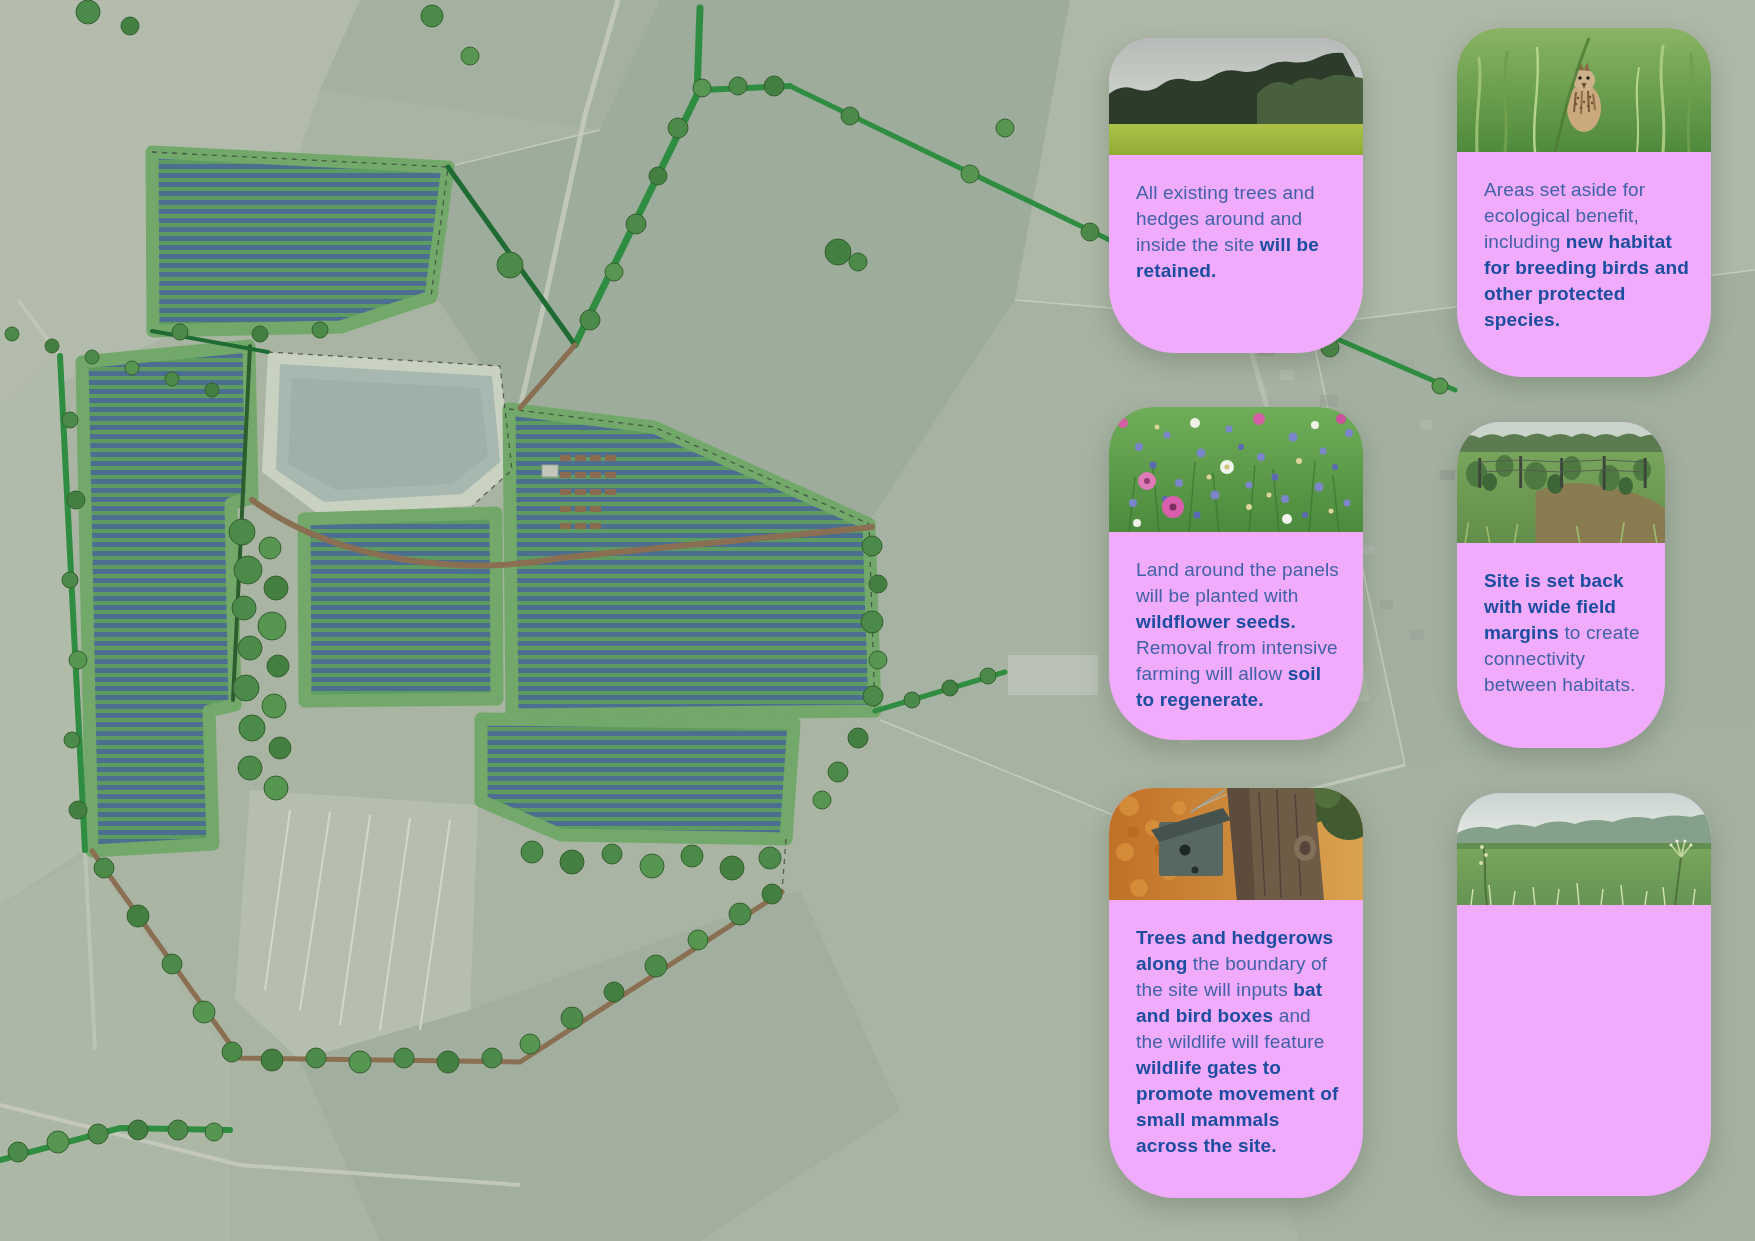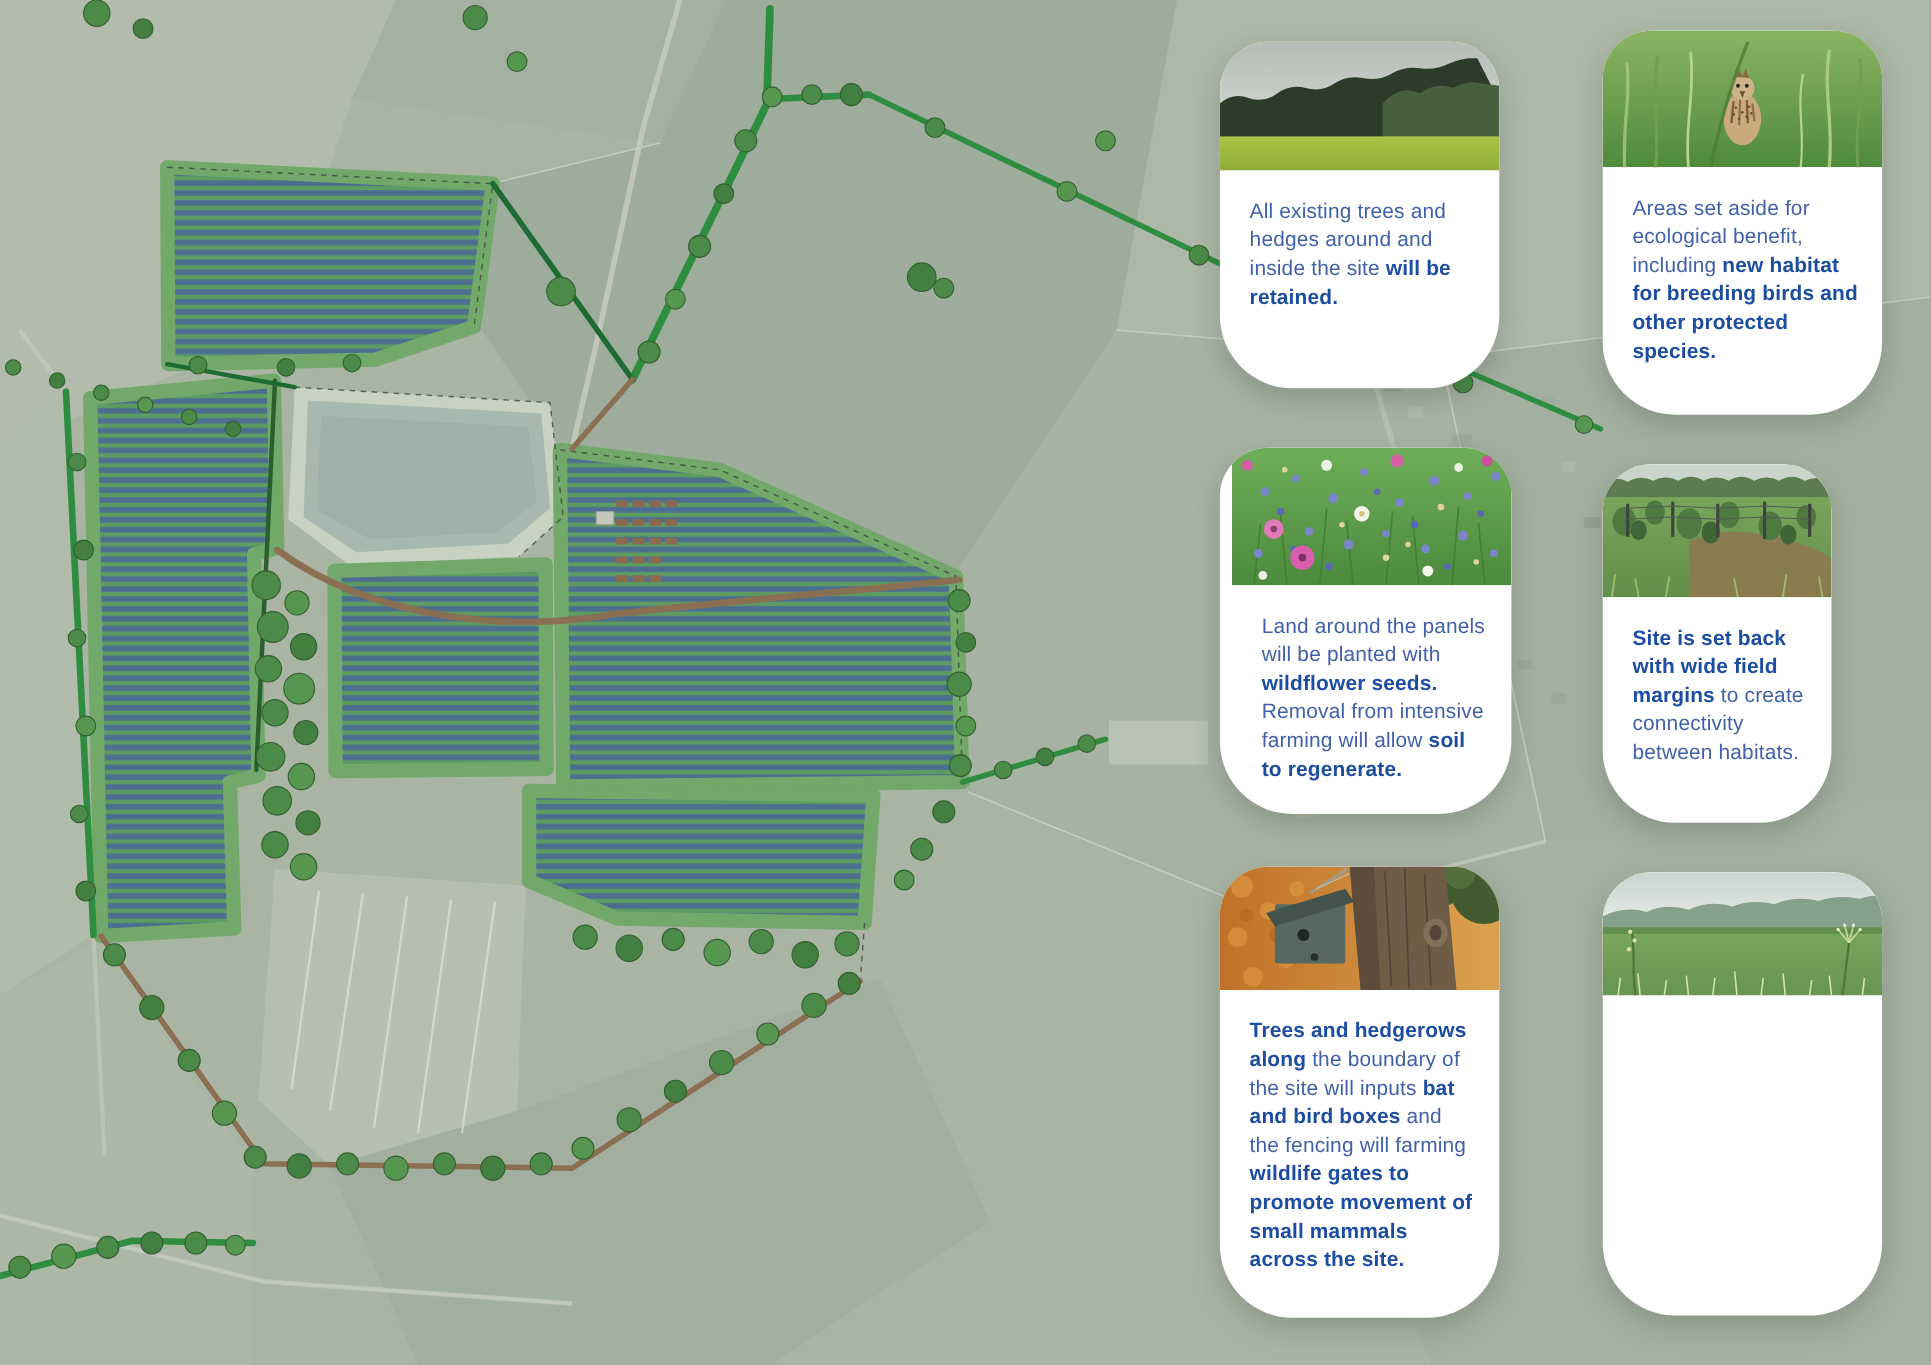--- a/index.html
+++ b/index.html
@@ -1,27 +1,27 @@
 <!DOCTYPE html>
 <html><head>
 <meta charset="utf-8">
 <style>
   html,body{margin:0;padding:0;background:#8fa08c;}
   .stage{position:relative;width:1755px;height:1241px;overflow:hidden;font-family:"Liberation Sans",sans-serif;}
   .map{position:absolute;left:0;top:0;width:1755px;height:1241px;display:block;}
-  .card{position:absolute;background:#ffffff;border-radius:44px 44px 66px 66px;overflow:hidden;
+  .card{position:absolute;background:#f0abfc;border-radius:44px 44px 66px 66px;overflow:hidden;
         box-shadow:0 10px 24px rgba(30,45,30,.20);display:flex;flex-direction:column;}
   .photo{width:100%;flex:0 0 auto;}
   .photo svg{display:block;width:100%;height:100%;}
   .card p{margin:25px 22px 0 27px;font-size:19px;line-height:1.37;letter-spacing:.15px;
           color:#4161a9;font-weight:400;}
   .card strong{color:#1c4da1;font-weight:700;}
   .c1{left:1109px;top:38px;width:254px;height:315px;}   .c1 .photo{height:117px;}
   .c2{left:1457px;top:28px;width:254px;height:349px;align-items:center;}   .c2 .photo{height:124px;}
-  .c3{left:1109px;top:407px;width:254px;height:333px;padding-left:11px;}  .c3 .photo{height:125px;}
+  .c3{left:1109px;top:407px;width:254px;height:333px;}  .c3 .photo{height:125px;}
   .c4{left:1457px;top:422px;width:208px;height:326px;}  .c4 .photo{height:121px;}
   .c5{left:1109px;top:788px;width:254px;height:410px;}  .c5 .photo{height:112px;}
   .c6{left:1457px;top:793px;width:254px;height:403px;}  .c6 .photo{height:112px;}
 </style>
 </head>
 <body>
 
 <div class="stage">
 
   <svg class="map" viewBox="0 0 1755 1241" aria-hidden="true">
@@ -504,21 +504,21 @@
         <g transform="translate(86,58)">
           <line x1="-4" y1="-34" x2="30" y2="-56" stroke="#9aa19b" stroke-width="2"></line>
           <line x1="2" y1="-38" x2="32" y2="-52" stroke="#b9bfb8" stroke-width="1"></line>
           <rect x="-36" y="-24" width="64" height="54" rx="3" fill="#576862"></rect>
           <polygon points="-44,-16 28,-38 36,-26 -36,-4" fill="#45534e"></polygon>
           <circle cx="-10" cy="4" r="5.5" fill="#1e2926"></circle>
             <circle cx="0" cy="24" r="3.5" fill="#243028"></circle>
         </g>
       </svg>
     </div>
-    <p><strong>Trees and hedgerows along</strong><span> the boundary of the site will inputs </span><strong>bat and bird boxes</strong><span> and the fencing will farming </span><strong>wildlife gates to promote movement of small mammals across the site.</strong></p>
+    <p><strong>Trees and hedgerows along</strong><span> the boundary of the site will inputs </span><strong>bat and bird boxes</strong><span> and the wildlife will feature </span><strong>wildlife gates to promote movement of small mammals across the site.</strong></p>
   </article>
 
   <article class="card c6">
     <div class="photo">
       <svg viewBox="0 0 254 112" preserveAspectRatio="none">
         <defs>
           <linearGradient id="p6sky" x1="0" y1="0" x2="0" y2="1">
               <stop offset="0" stop-color="#c9d4d1"></stop>
               <stop offset="1" stop-color="#e8ebe5"></stop>
             </linearGradient>

